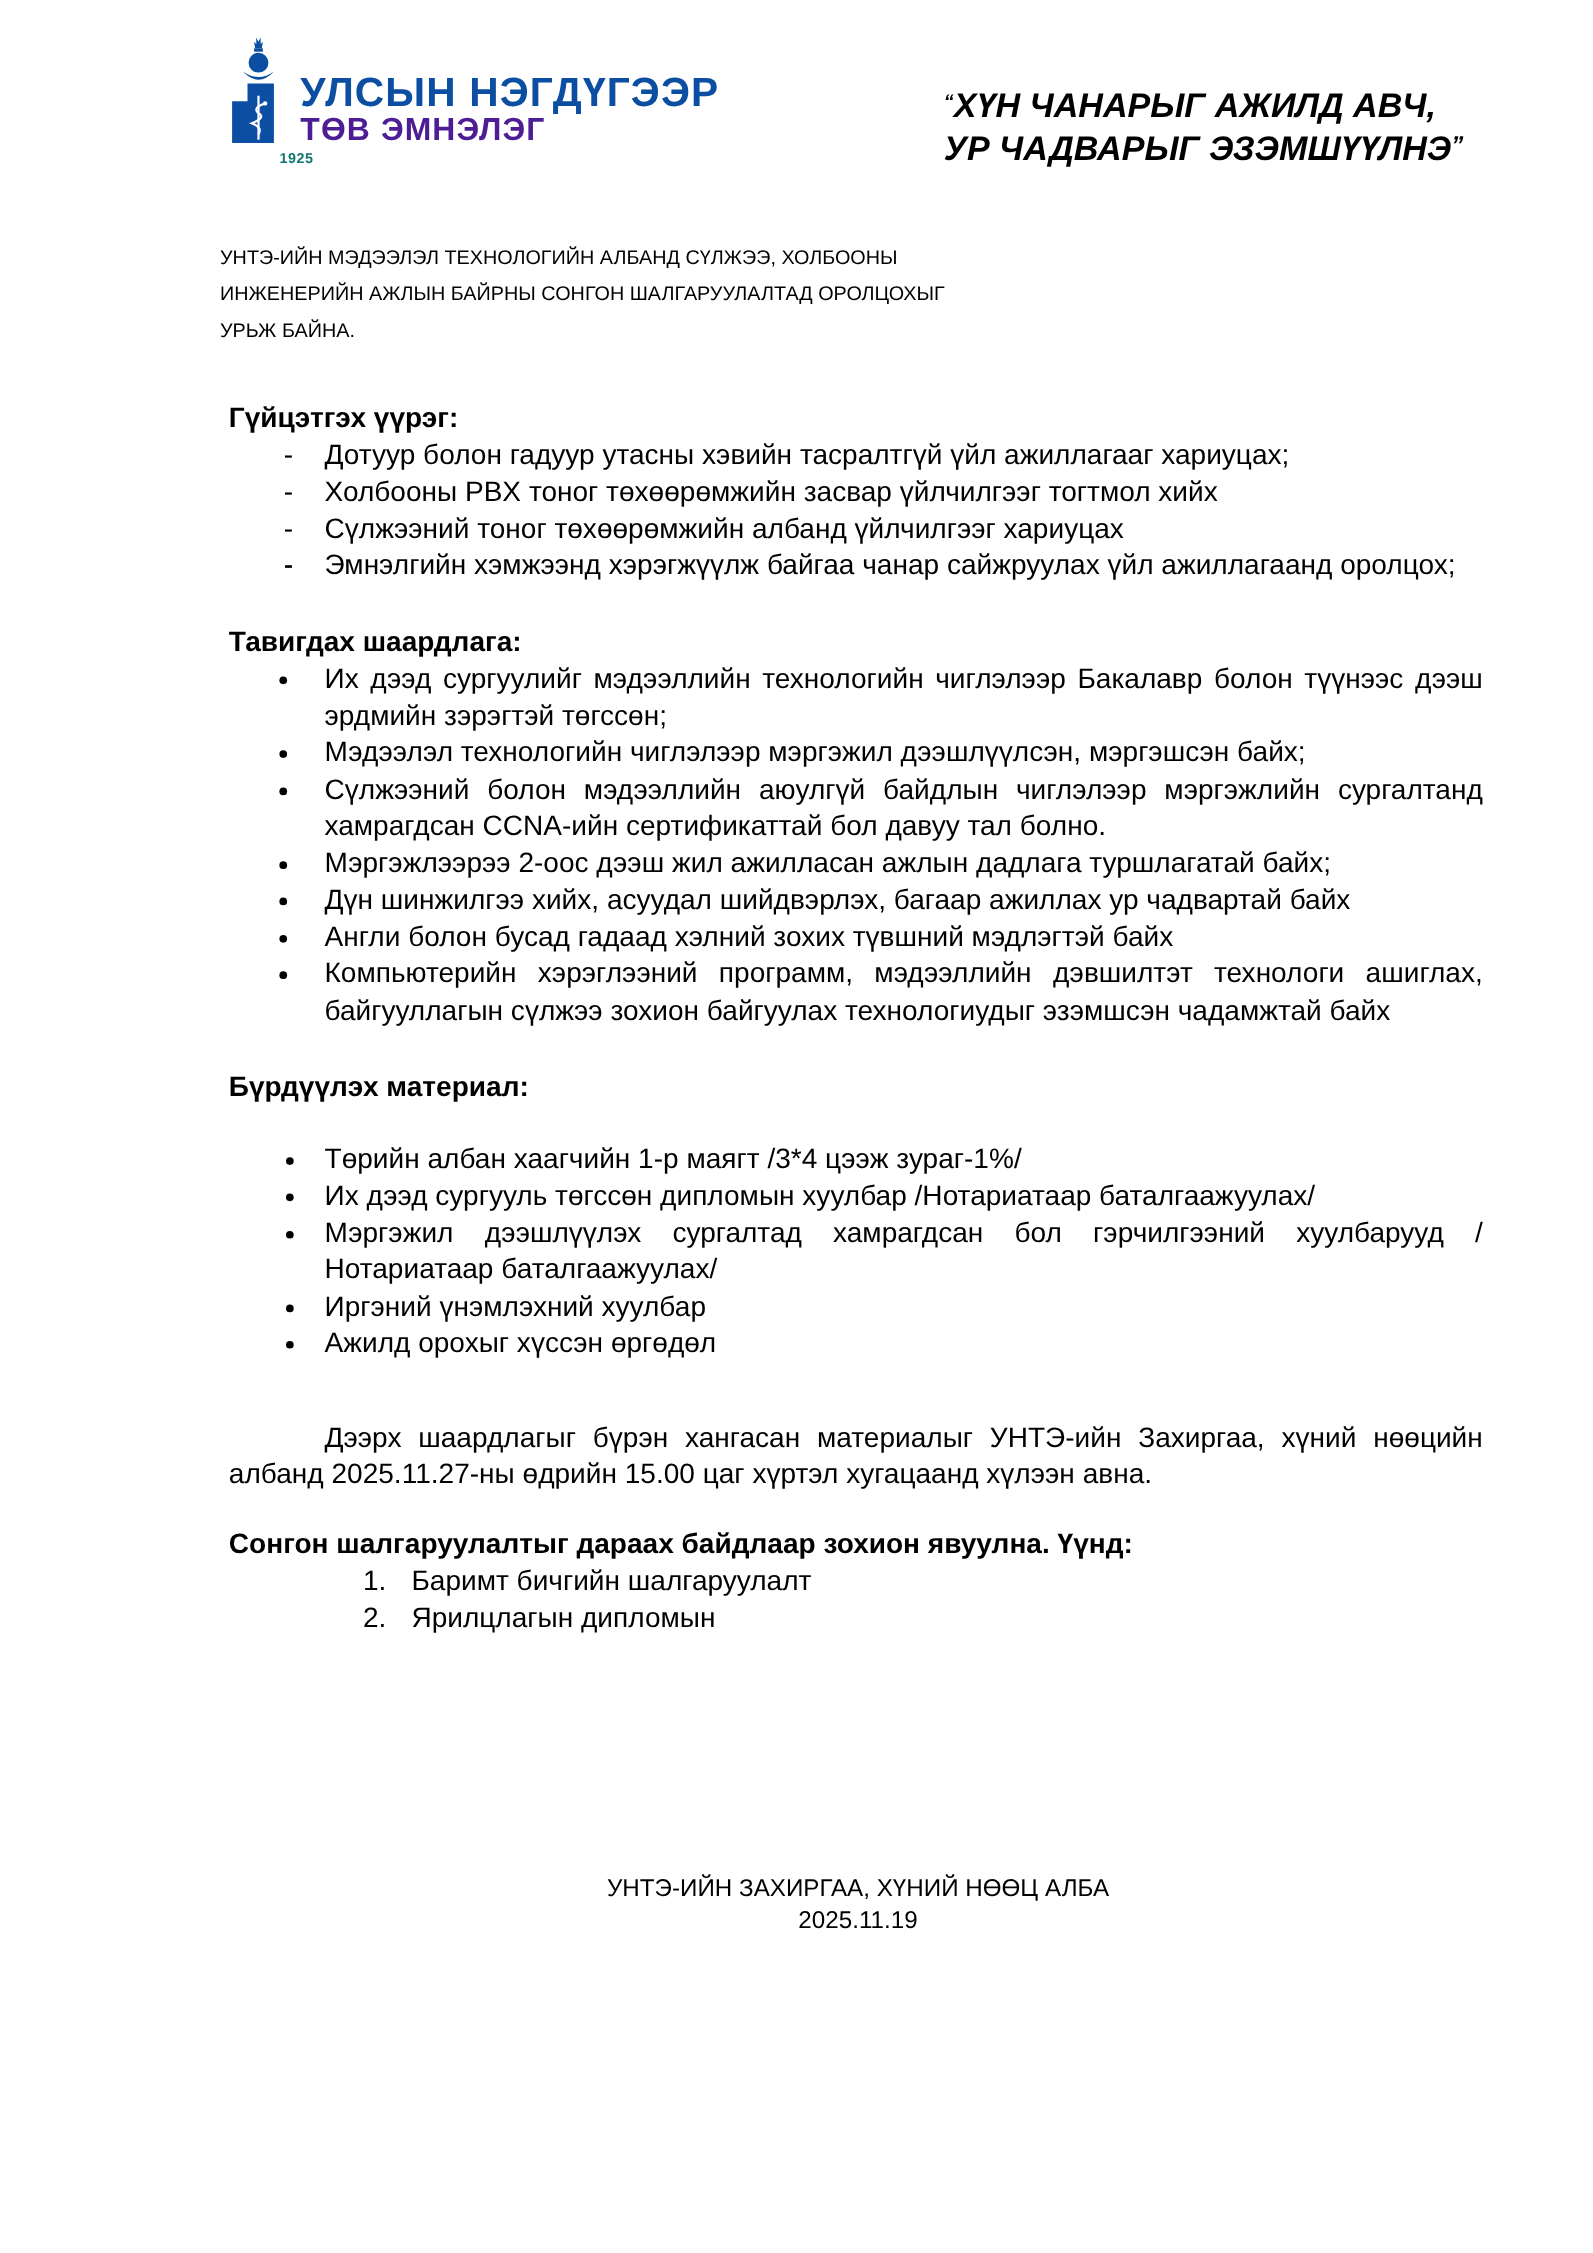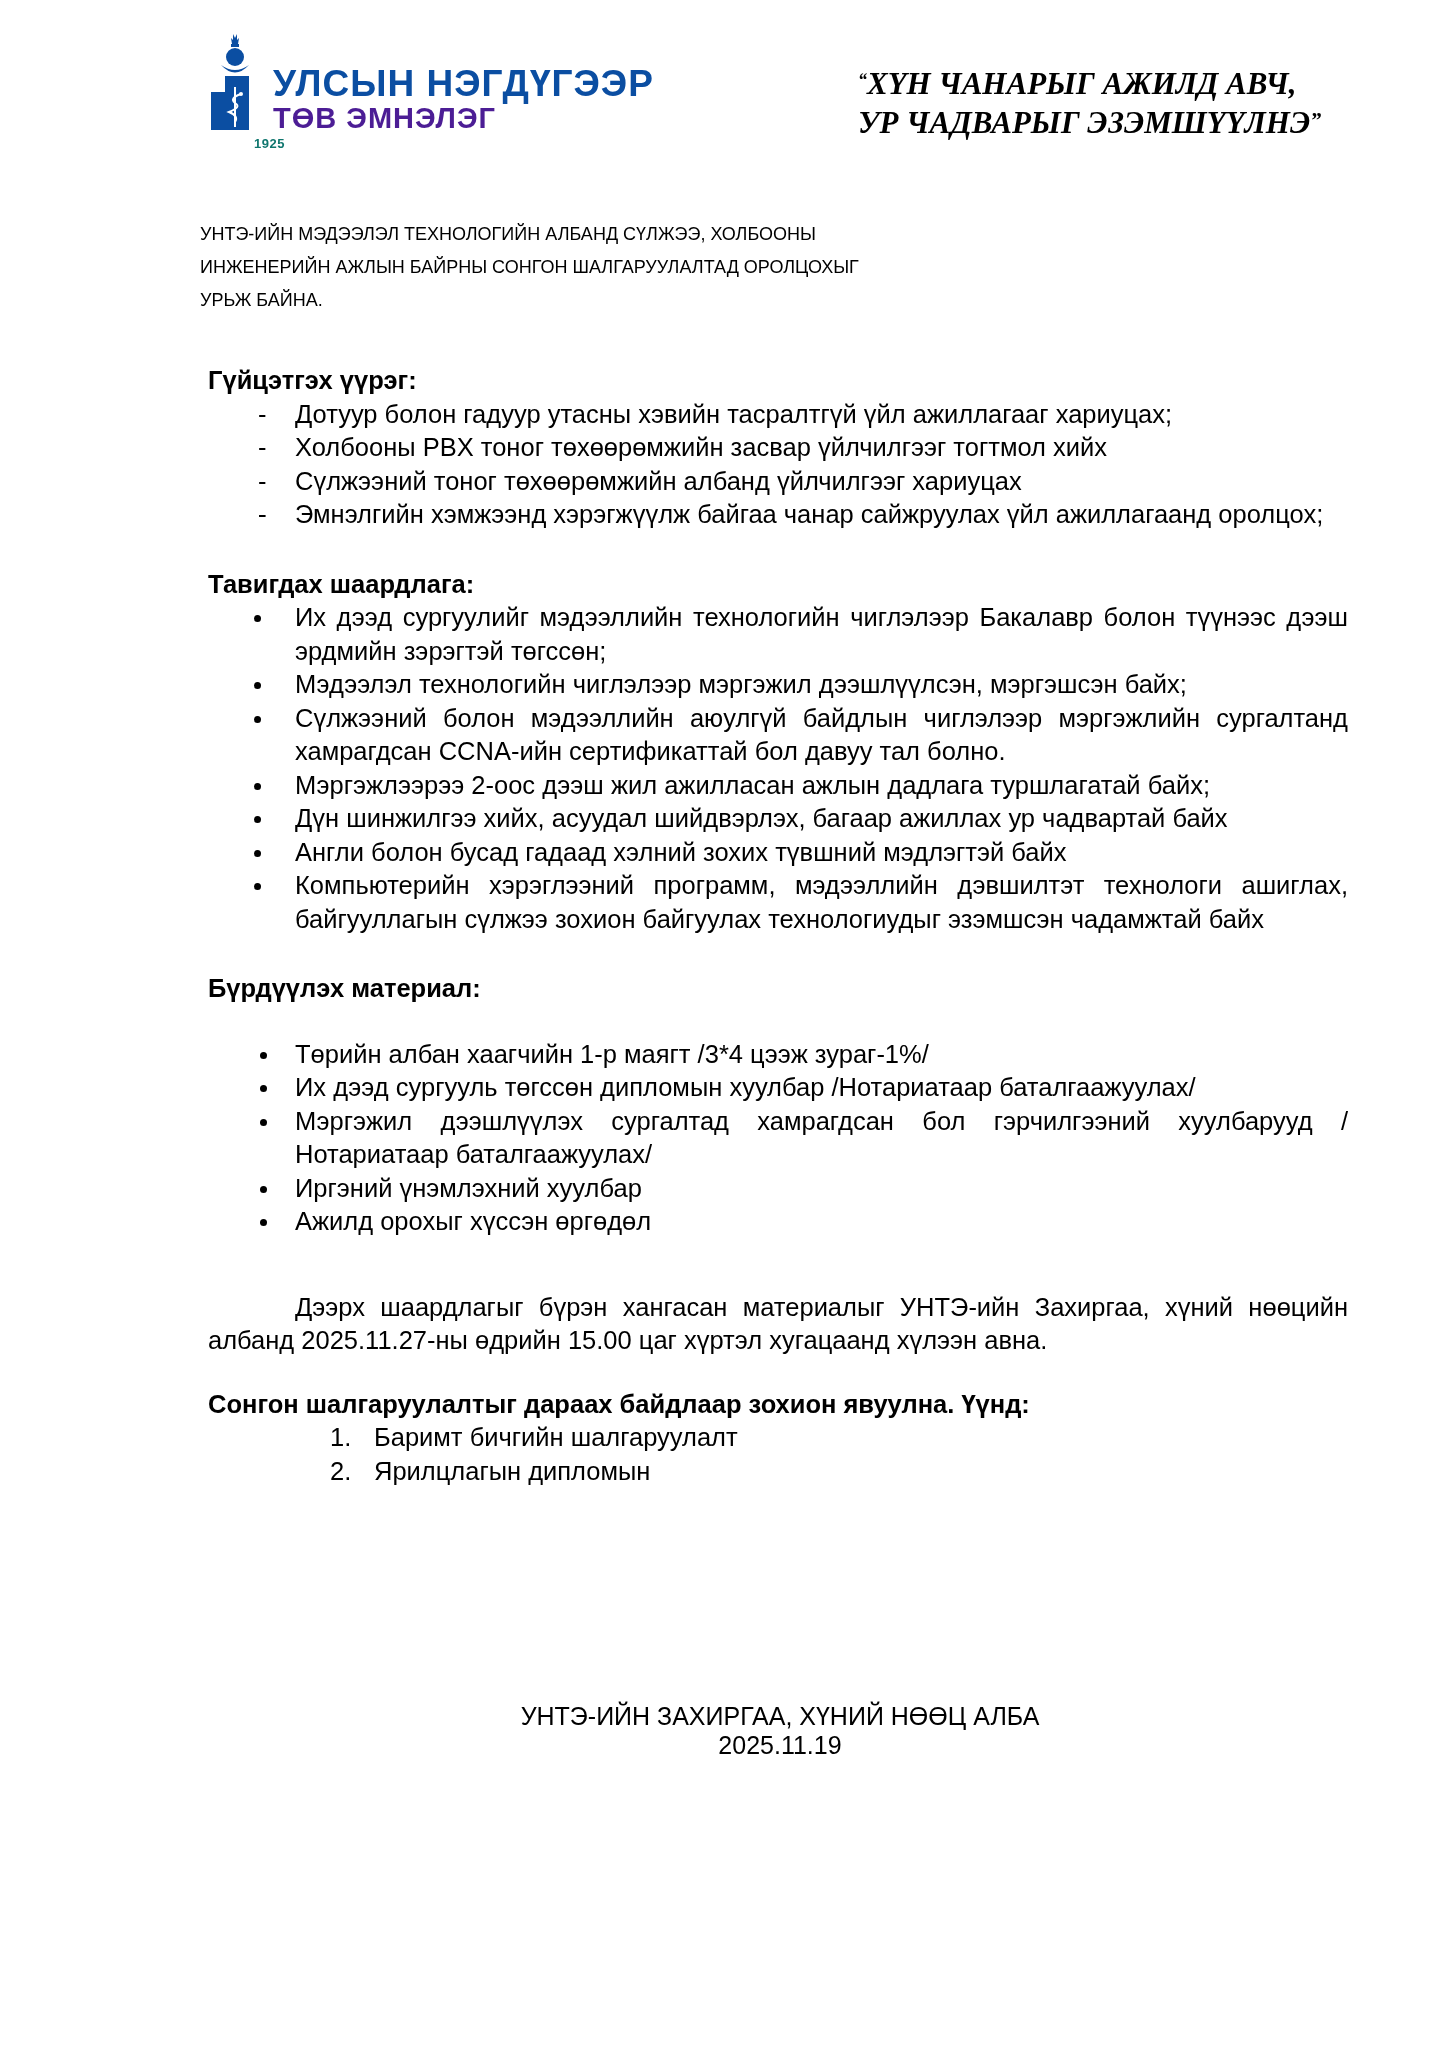--- a/index.html
+++ b/index.html
@@ -61,22 +61,22 @@
       font-weight: bold;
       font-size: 29px;
       color: #4c1d95;
       letter-spacing: 1px;
       white-space: nowrap;
       line-height: 1;
     }
     .slogan {
       position: absolute;
       left: 858px;
-      top: 62px;
-      font-family: Liberation Serif, serif;
+      top: 74px;
+      font-family: Liberation Sans, sans-serif;
       font-weight: bold;
       font-style: italic;
       font-size: 31px;
       line-height: 36px;
       white-space: nowrap;
     }
     .slogan .qopen {
       font-size: 18px;
       vertical-align: 8px;
     }
@@ -149,21 +149,21 @@
     }
     .num-list .marker {
       left: 122px;
     }
     .signature {
       position: absolute;
       left: 200px;
       width: 1160px;
       top: 1702px;
       text-align: center;
-      font-size: 25px;
+      font-size: 22px;
       line-height: 29px;
     }
   </style>
 </head>
 <body>
 
 <div class="page">
 
   <div class="logo">
     <svg class="logo-emblem" viewBox="0 0 60 120" width="60" height="120">

